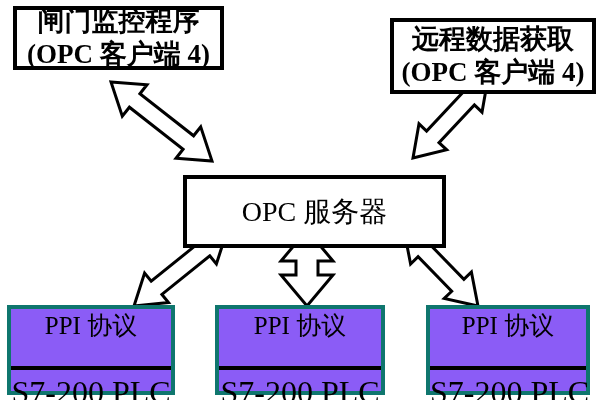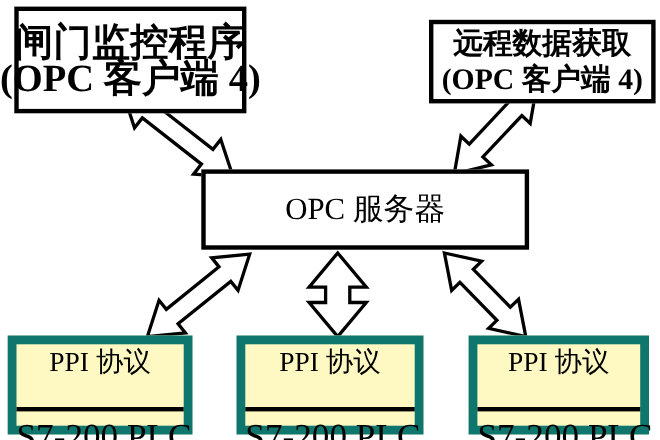--- a/index.html
+++ b/index.html
@@ -38,29 +38,29 @@
     flex-direction: column;
     justify-content: center;
     align-items: center;
     text-align: center;
   }
   .two-line div {
     line-height: 33px;
     white-space: nowrap;
   }
   .bold { font-weight: bold; }
-  #node-client1 { left: 13px;  top: 6px;   width: 211px; height: 97px; font-size: 35px; }
+  #node-client1 { left: 13px;  top: 6px;   width: 211px; height: 64px; font-size: 27px; }
   #node-client2 { left: 390px; top: 18px;   width: 206px; height: 76px; font-size: 27px; }
-  #node-server  { left: 183px; top: 154px; width: 298px; height: 73px; font-size: 28px; }
+  #node-server  { left: 183px; top: 175px; width: 263px; height: 73px; font-size: 28px; }
   #node-server div { line-height: 32px; white-space: nowrap; }
   .plc-box {
     position: absolute;
     box-sizing: border-box;
-    border: 8px solid #0f766e;
-    background: #fef9c3;
+    border: 4px solid #0f766e;
+    background: #8b5cf6;
     z-index: 2;
     display: flex;
     flex-direction: column;
     text-align: center;
   }
   #node-plc1 { left: 7px;   top: 305px; width: 168px; height: 90px; }
   #node-plc2 { left: 215px; top: 305px; width: 170px; height: 90px; }
   #node-plc3 { left: 426px; top: 305px; width: 164px; height: 90px; }
   .plc-protocol {
     box-sizing: border-box;

